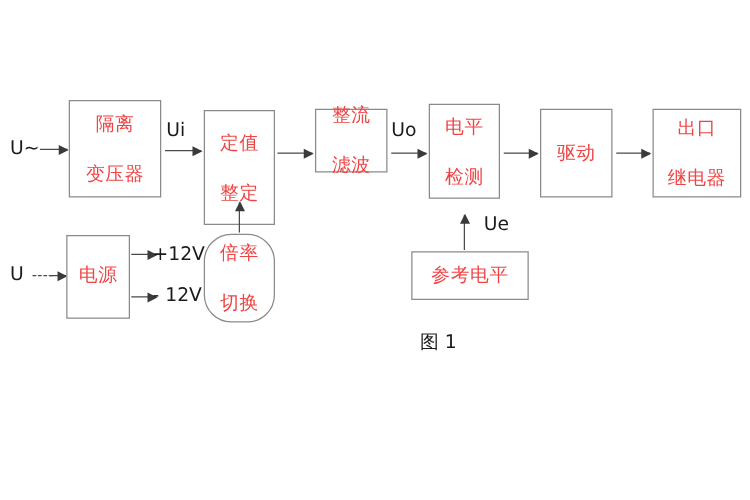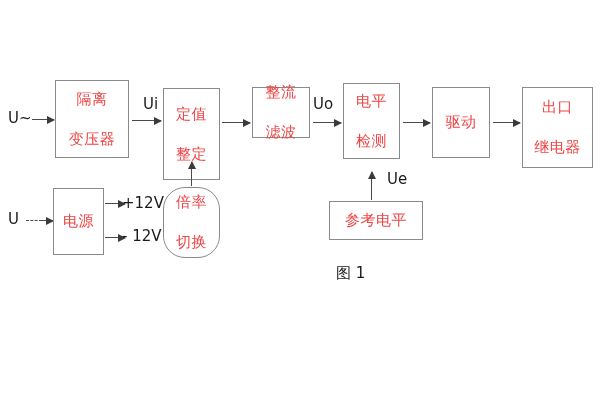--- a/index.html
+++ b/index.html
@@ -99,21 +99,21 @@
 <div id="canvas">
 
   <div class="lbl" style="left:8px; top:111px;">U~</div>
   <div class="arrow-h" style="left:32px; top:119px; width:22px;"></div>
 
   <div class="box" style="left:55px; top:80px; width:74px; height:78px;">
     <span class="ln">隔离</span>
     <span class="ln">变压器</span>
   </div>
 
-  <div class="lbl" style="left:143px; top:97px;">Ui</div>
+  <div class="lbl" style="left:133px; top:97px;">Ui</div>
   <div class="arrow-h" style="left:132px; top:120px; width:29px;"></div>
 
   <div class="box" style="left:163px; top:88px; width:57px; height:92px;">
     <span class="ln">定值</span>
     <span class="ln">整定</span>
   </div>
 
   <div class="arrow-h" style="left:222px; top:122px; width:28px;"></div>
 
   <div class="box" style="left:252px; top:87px; width:58px; height:51px;">
@@ -130,30 +130,30 @@
   </div>
 
   <div class="arrow-h" style="left:403px; top:122px; width:27px;"></div>
 
   <div class="box single" style="left:432px; top:87px; width:58px; height:71px;">
     <span class="ln">驱动</span>
   </div>
 
   <div class="arrow-h" style="left:493px; top:122px; width:27px;"></div>
 
-  <div class="box" style="left:522px; top:87px; width:71px; height:81px;">
+  <div class="box" style="left:522px; top:87px; width:71px; height:71px;">
     <span class="ln">出口</span>
     <span class="ln">继电器</span>
   </div>
 
   <div class="lbl" style="left:8px; top:212px;">U</div>
   <div class="dash-h" style="left:26px; top:220px; width:16px;"></div>
   <div class="arrow-h" style="left:40px; top:220px; width:13px;"></div>
 
-  <div class="box single" style="left:53px; top:188px; width:51px; height:67px;">
+  <div class="box single" style="left:53px; top:188px; width:51px; height:67px;font-family:Liberation Mono, monospace;">
     <span class="ln">电源</span>
   </div>
 
   <div class="arrow-h" style="left:105px; top:203px; width:20px;"></div>
   <div class="lbl" style="left:122px; top:196px;">+12V</div>
 
   <div class="arrow-h" style="left:105px; top:237px; width:20px;"></div>
   <div class="lbl" style="left:122px; top:229px;">- 12V</div>
 
   <div class="box" style="left:163px; top:187px; width:57px; height:71px;border-radius:22px;">

